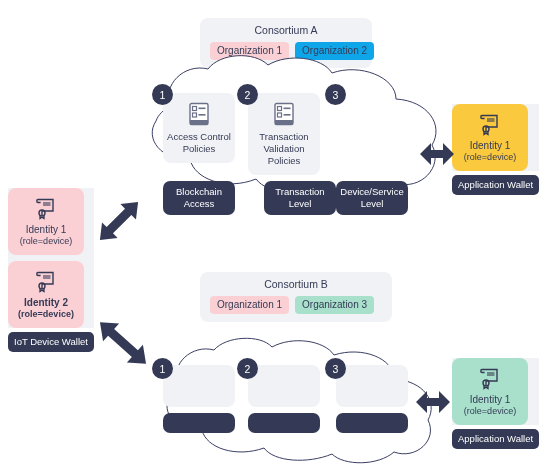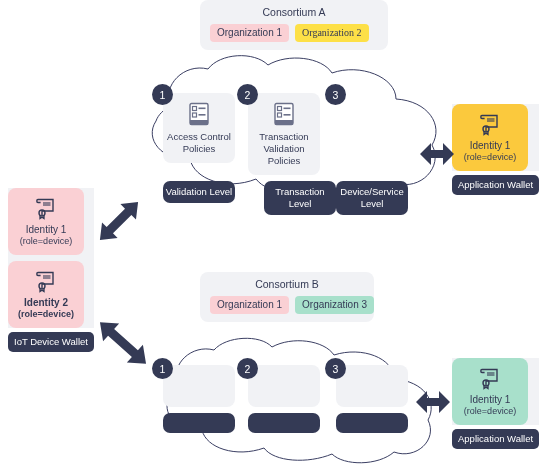--- a/index.html
+++ b/index.html
@@ -116,25 +116,25 @@
 
   
   .arrow-svg { position: absolute; overflow: visible; }
   .arrow-shape { fill: #343a55; }
 </style>
 </head>
 <body>
 
 <div id="stage">
 
-  <div class="consortium-panel" style="left:200px; top:0; width:188px;">
+  <div class="consortium-panel" style="left:200px; top:18px; width:172px;">
     <div class="consortium-title">Consortium A</div>
     <div class="org-row">
       <div class="org-chip" style="background:#fad0d4;">Organization 1</div>
-      <div class="org-chip" style="background:#fde047;font-family:Liberation Serif, serif;">Organization 2</div>
+      <div class="org-chip" style="background:#0ea5e9;">Organization 2</div>
     </div>
   </div>
 
   <svg class="cloud-svg" style="left:108px; top:55px;" width="340" height="145" viewBox="0 0 340 145">
     <path class="cloud-path" d="
       M 62,52
       C 54,30 76,8 100,14
       C 112,-2 146,-4 160,10
       C 180,-2 214,2 224,18
       C 252,8 288,22 288,44
@@ -173,25 +173,25 @@
         <rect x="10.5" y="5.5" width="7" height="1.6" fill="#6b7089"></rect>
         <rect x="4.5" y="11" width="4" height="4" fill="none" stroke="#6b7089" stroke-width="1.2"></rect>
         <rect x="10.5" y="12" width="7" height="1.6" fill="#6b7089"></rect>
         <rect x="2" y="18" width="18" height="4.5" fill="#6b7089"></rect>
       </svg>
     </div>
     <div class="policy-label">Transaction Validation Policies</div>
   </div>
 
 
-  <div class="level-pill" style="left:163px; top:181px;">Validation Level</div>
+  <div class="level-pill" style="left:163px; top:181px;">Blockchain Access</div>
   <div class="level-pill" style="left:264px; top:181px;">Transaction Level</div>
   <div class="level-pill" style="left:336px; top:181px;">Device/Service Level</div>
 
-  <div class="consortium-panel" style="left:200px; top:272px; width:174px;">
+  <div class="consortium-panel" style="left:200px; top:272px; width:192px;">
     <div class="consortium-title">Consortium B</div>
     <div class="org-row">
       <div class="org-chip" style="background:#fad0d4;">Organization 1</div>
       <div class="org-chip" style="background:#a8e0cb;">Organization 3</div>
     </div>
   </div>
 
   <svg class="cloud-svg" style="left:122px; top:338px;" width="320" height="128" viewBox="0 0 320 128">
     <path class="cloud-path" d="
       M 56,46

